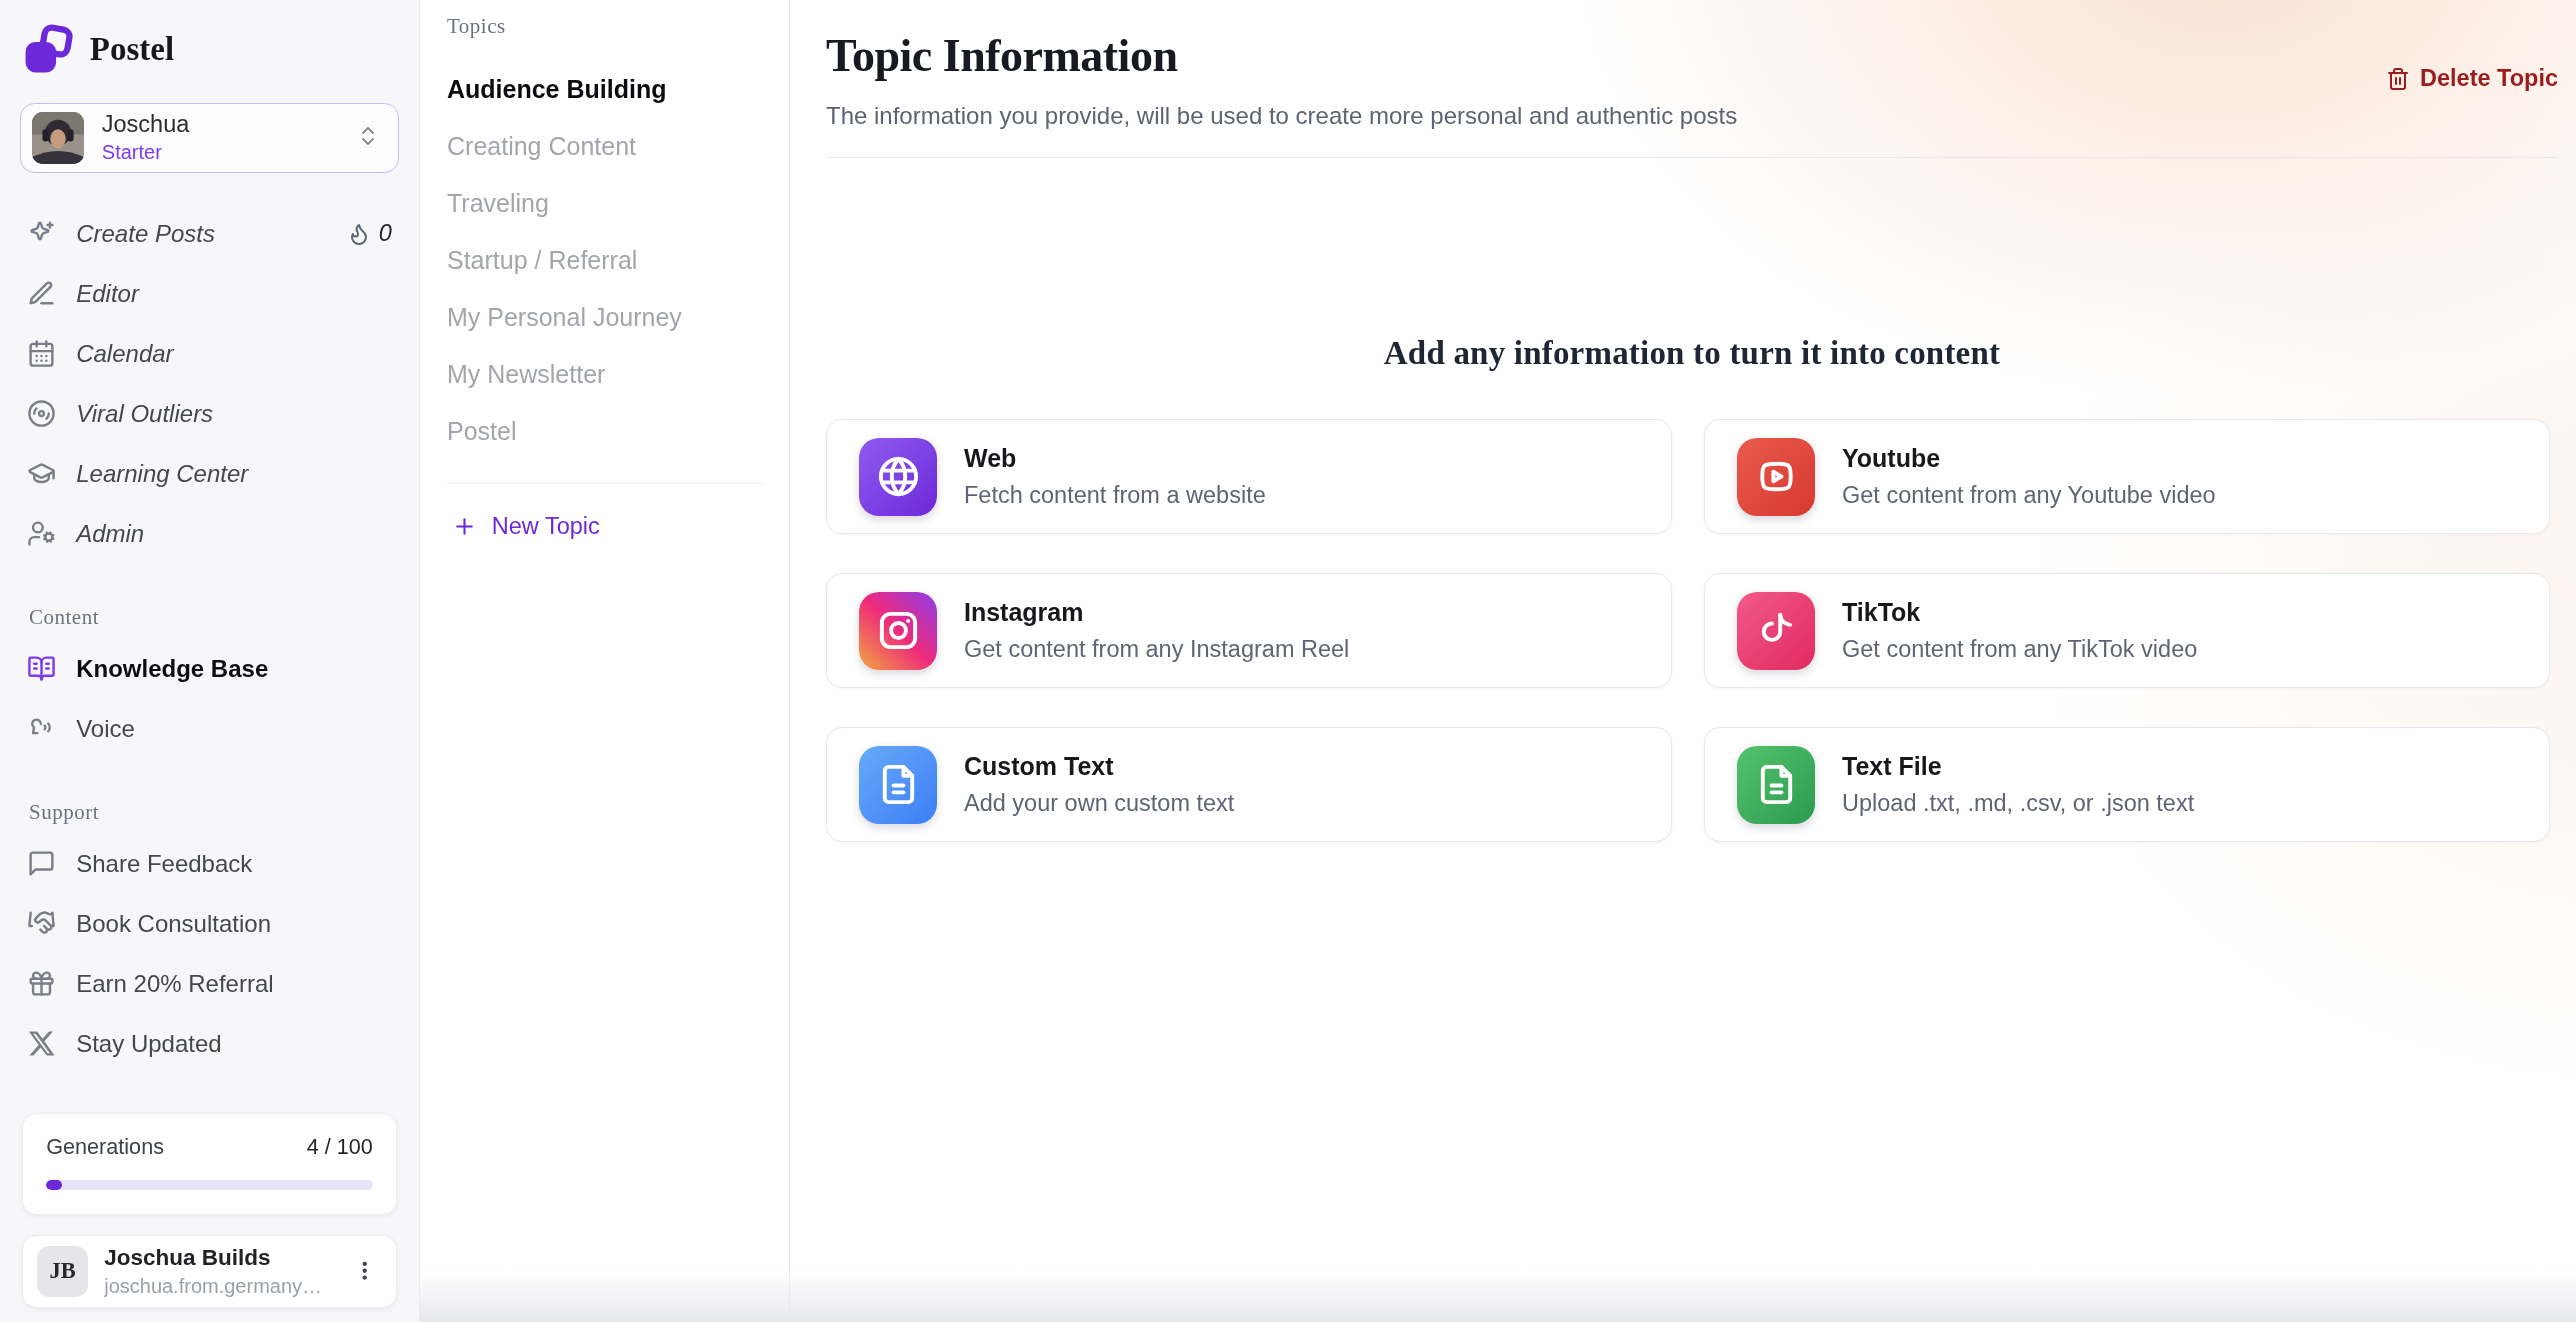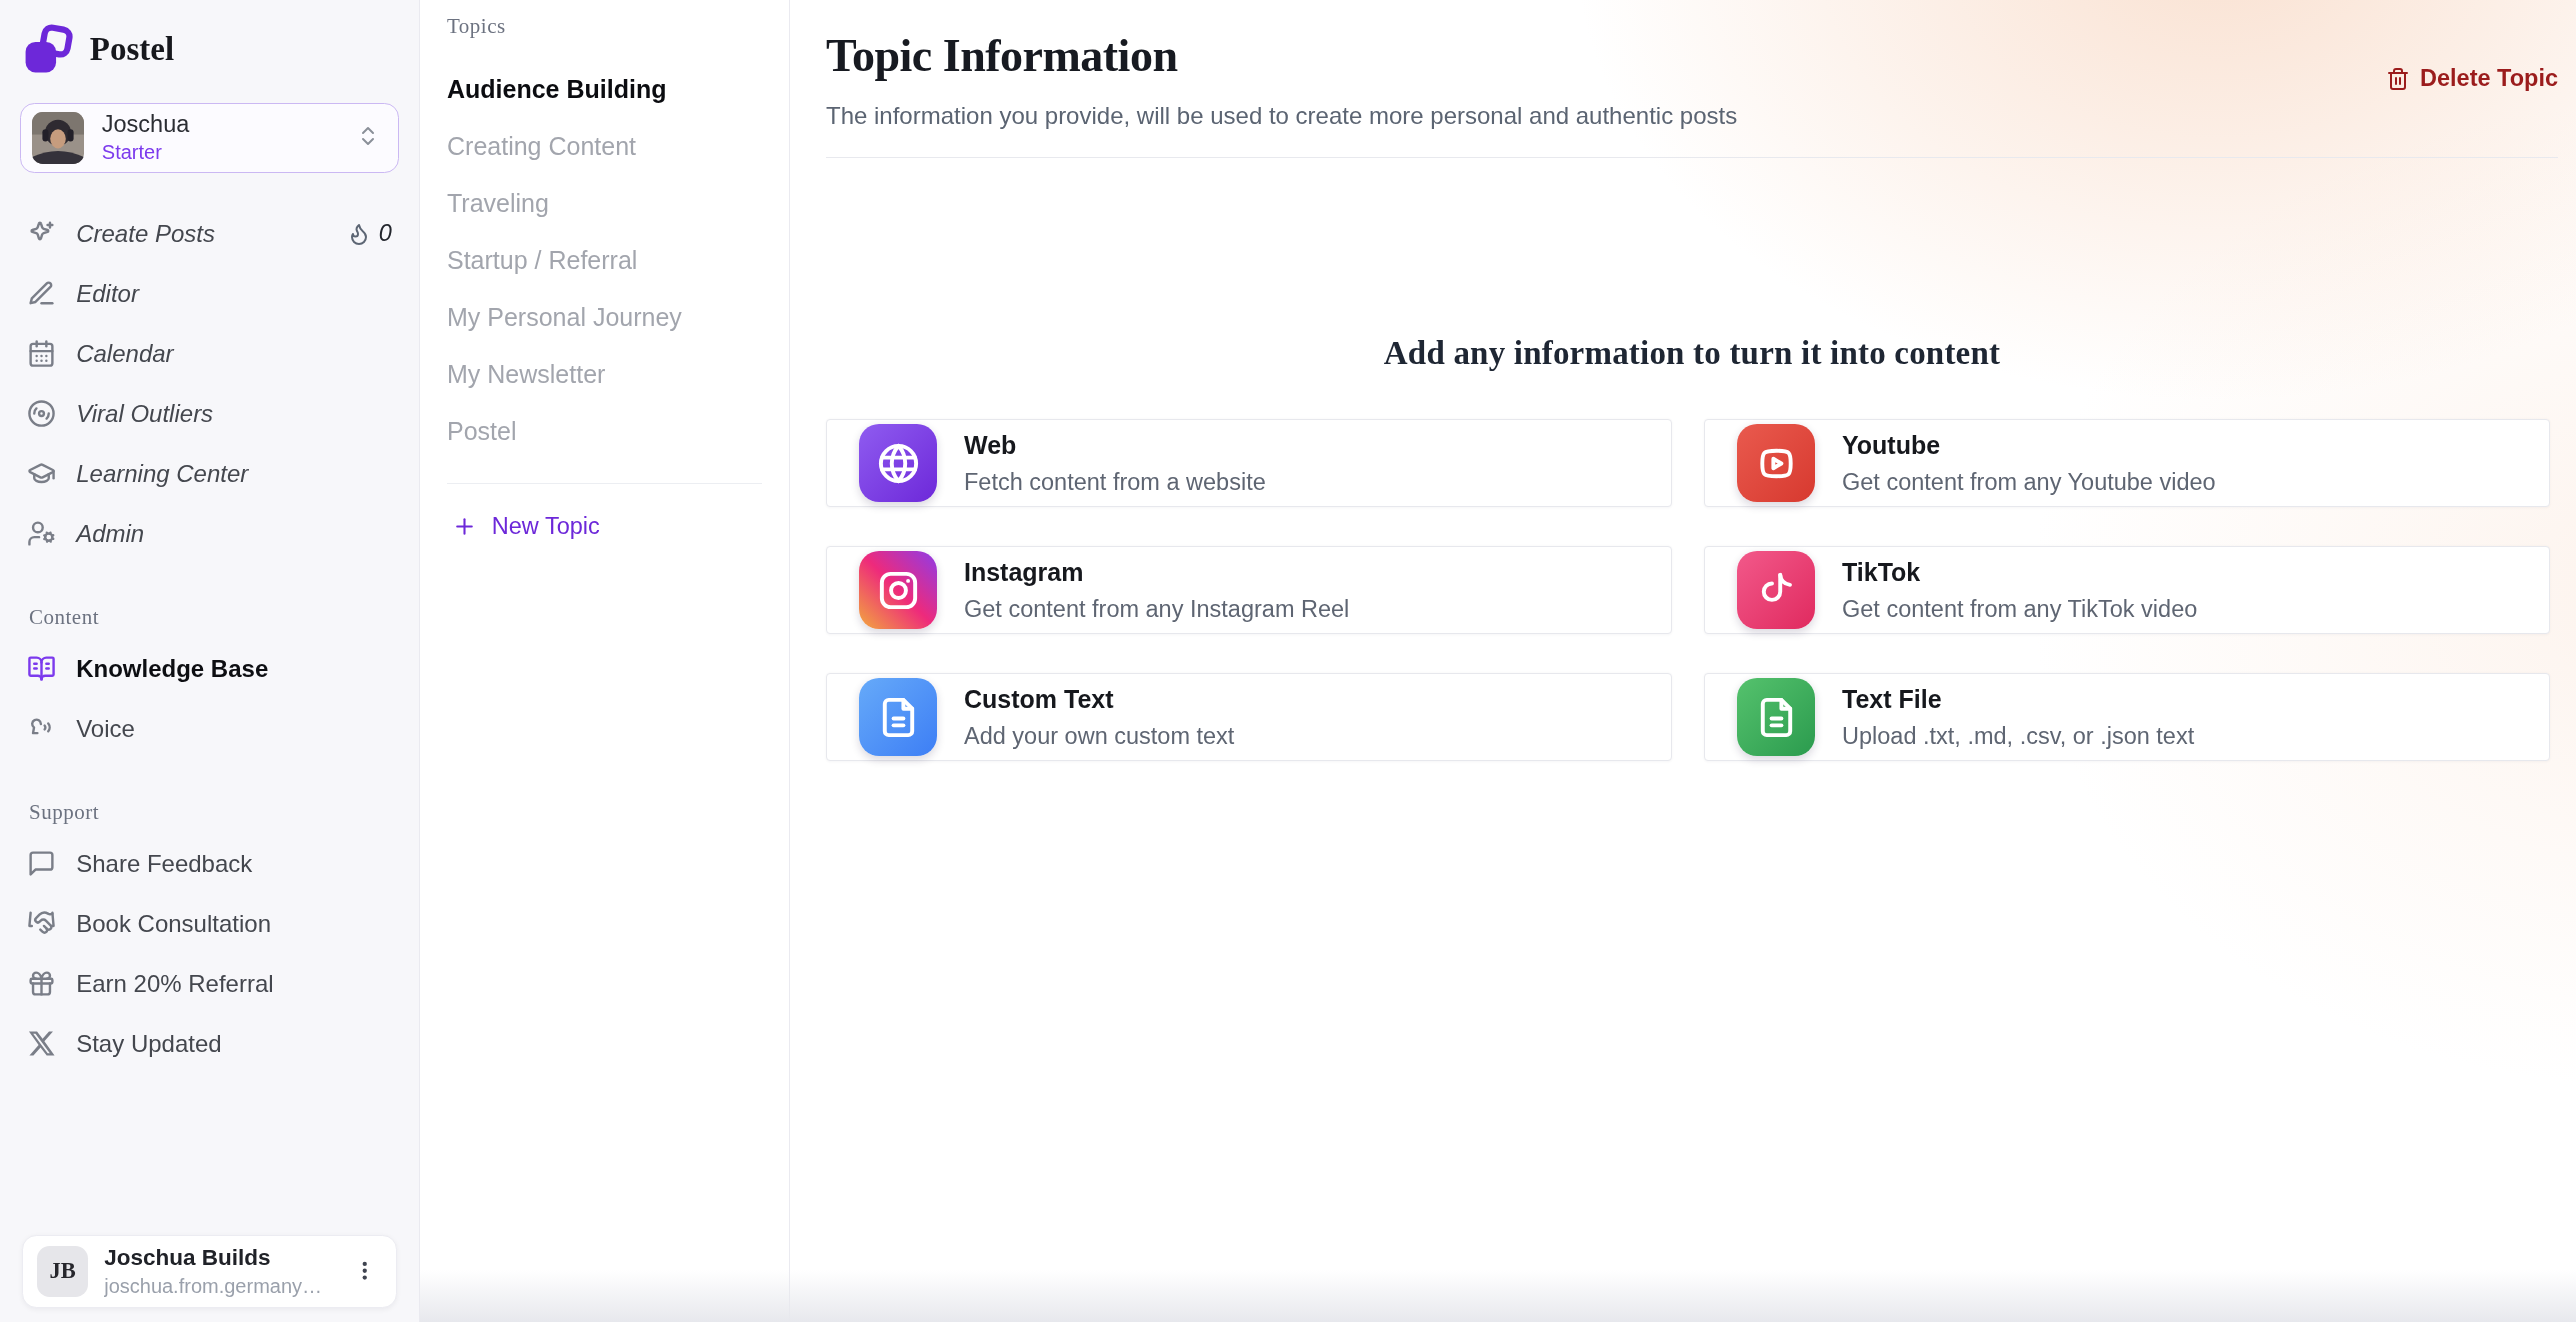--- a/index.html
+++ b/index.html
@@ -81,21 +81,21 @@
   .page-subtitle { margin-top:20px; font-size:24px; color:#5b6472; }
   .delete-btn { margin-top:36px; display:flex; align-items:center; gap:10px; background:none; border:none;
                 color:#9b1c1c; font-size:23.5px; font-weight:700; font-family:inherit; cursor:pointer; }
   .delete-btn svg { width:24px; height:24px; }
   .header-divider { border:none; border-top:1.8px solid #e8e9ee; margin-top:27px; }
 
   .cta { font-family:"Liberation Serif","DejaVu Serif",serif; font-size:33px; font-weight:700;
          color:#1e2633; text-align:center; margin-top:177px; letter-spacing:0.2px; }
 
   .grid { margin-top:47px; display:grid; grid-template-columns:846px 846px; gap:39px 32px; }
-  .source-card { background:#fff; border:1.8px solid #e7e8ed; border-radius:4px; height:88px;
+  .source-card { background:#fff; border:1.8px solid #e7e8ed; border-radius:16px; height:115px;
                  display:flex; align-items:center; padding:0 27px 0 32px; cursor:pointer;
                  box-shadow:0 0.9px 2.7px rgba(18,22,40,.04); }
   .source-icon { width:78px; height:78px; border-radius:20px; flex:none; display:flex; align-items:center;
                  justify-content:center; color:#fff; box-shadow:0 3.6px 9px rgba(30,20,60,.16); }
   .source-icon svg { width:47px; height:47px; }
   .source-text { margin-left:27px; display:flex; flex-direction:column; gap:9px; }
   .source-title { font-size:25px; font-weight:700; color:#16181d; }
   .source-desc { font-size:23.5px; color:#5e6572; }
 
   .bottom-fade { position:absolute; left:420px; right:0; bottom:0; height:52px; pointer-events:none;
@@ -287,20 +287,29 @@
             <svg viewBox="0 0 24 24">
               <path fill="currentColor" d="M18.2 2h3.3l-7.1 8.1L22.8 22h-6.5l-5.1-6.7L5.3 22H2l7.6-8.7L1.6 2h6.7l4.6 6.1L18.2 2zm-1.1 18h1.8L7 3.9H5.1L17.1 20z"></path>
             </svg>
           </span>
           <span>Stay Updated</span>
         </div>
       </div>
 
     <div class="spacer"></div>
 
+    <div class="gen-card">
+      <div class="gen-row">
+        <span class="gen-label">Generations</span>
+        <span class="gen-value">4 / 100</span>
+      </div>
+      <div class="gen-track">
+        <div class="gen-fill" id="gen-fill" style="width: 4%; background: rgb(109, 40, 217);"></div>
+      </div>
+    </div>
 
     <div class="user-card">
       <span class="user-avatar">JB</span>
       <span class="user-text">
         <span class="user-name">Joschua Builds</span>
         <span class="user-email">joschua.from.germany@g...</span>
       </span>
       <button class="kebab">
         <svg viewBox="0 0 24 24" fill="currentColor" stroke="none">
             <circle cx="12" cy="5" r="2.2"></circle>

